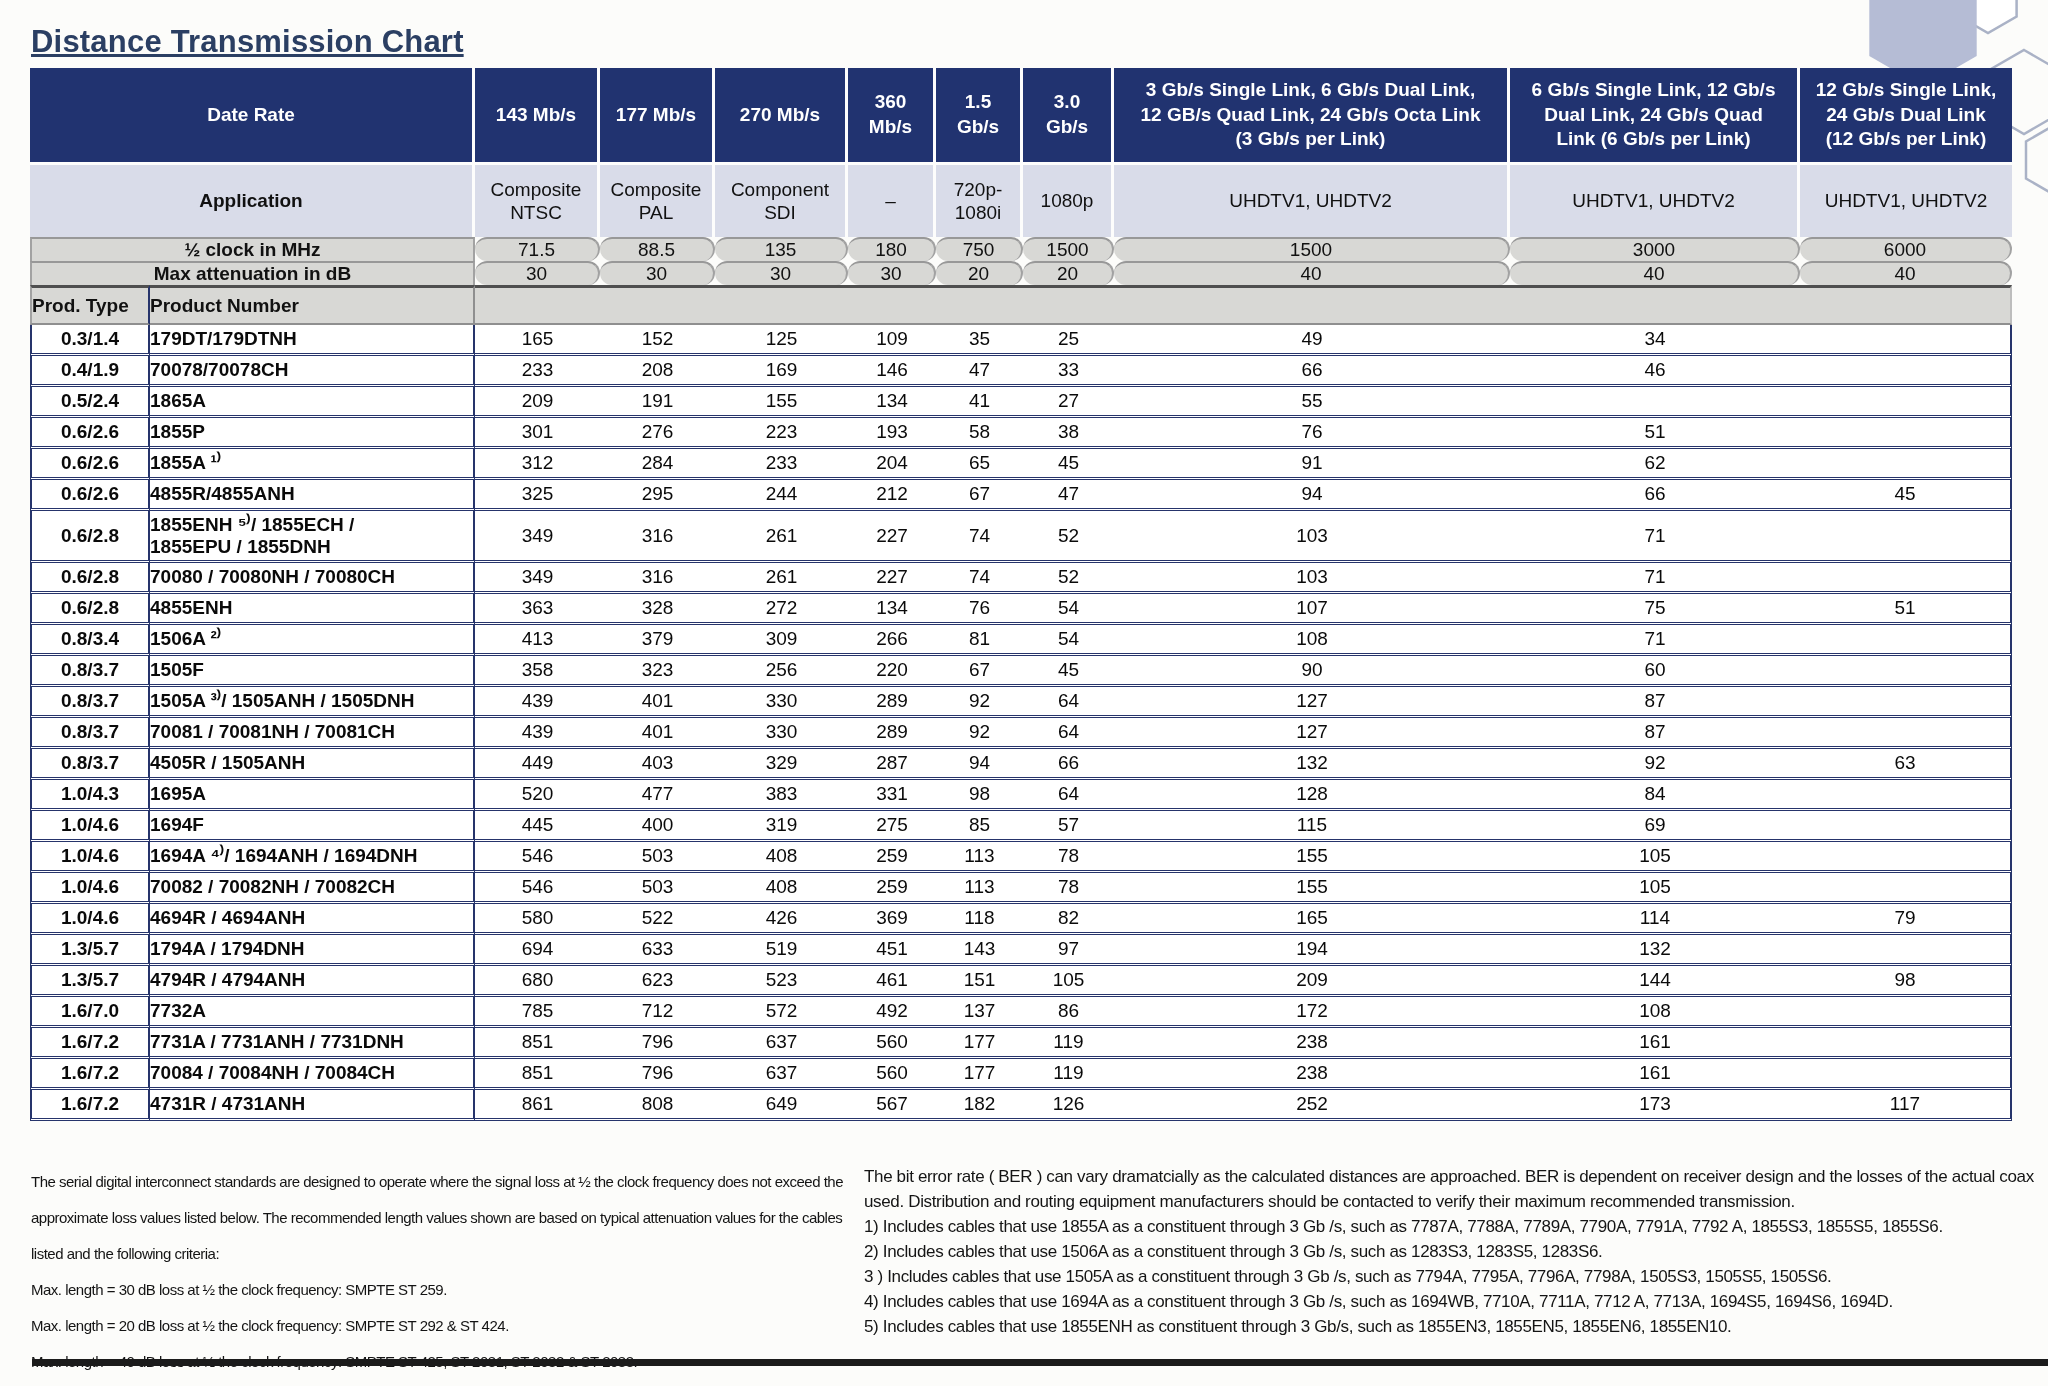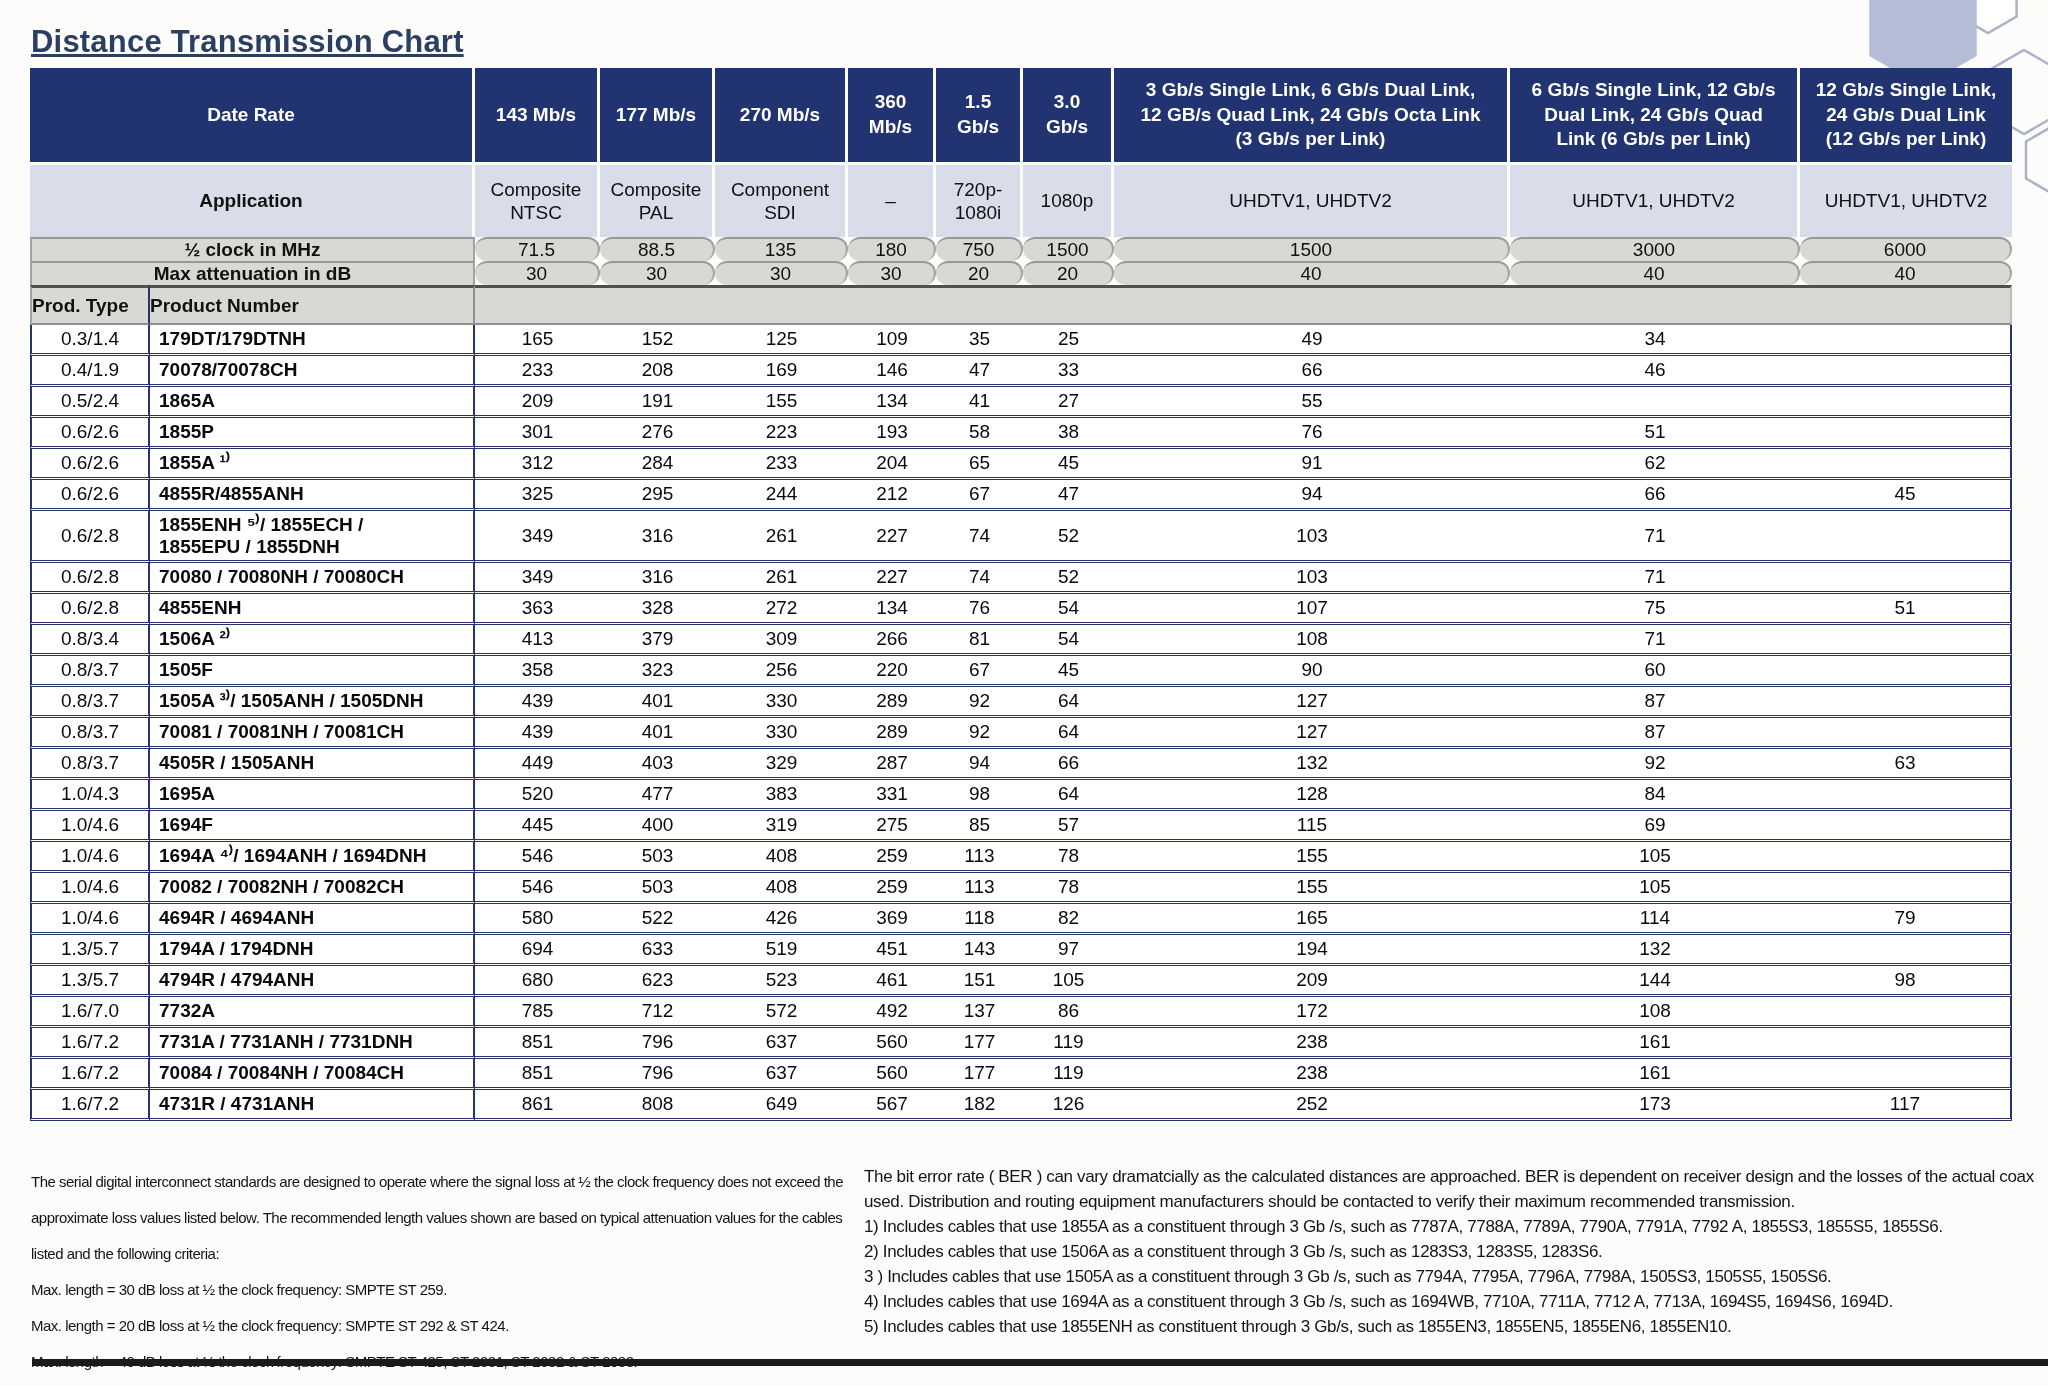--- a/index.html
+++ b/index.html
@@ -60,25 +60,25 @@
   .r-prodhdr th.pn-h{ border-right:2px solid #8f8f8f; }
   .r-prodhdr th.rest{ border-right:2px solid #bdbdbd; }
 
   
   tbody td{
     background:#fff; font-size:19px; height:31px; vertical-align:middle;
     border-bottom:3px double var(--rowline); color:#0a0a0a;
   }
   tbody tr.tall td{ height:52px; }
   tbody td.pt{
-    font-weight:400; text-align:center;
+    font-weight:700; text-align:center;
     border-left:2px solid var(--rowline); border-right:2.5px solid var(--rowline);
   }
   tbody td.pn{
-    font-weight:700; text-align:left; padding-left:9px;
+    font-weight:700; text-align:left; padding-left:0;
     border-right:2.5px solid var(--rowline); white-space:pre-line; line-height:1.12;
   }
   tbody td.v{ text-align:center; font-weight:400; }
   tbody td.v:last-child{ border-right:2px solid var(--rowline); }
 
   
   .foot{ position:absolute; top:1164px; color:#141414; }
   .left-f{ left:31px; width:828px; font-size:15px; letter-spacing:-0.5px; line-height:36px; }
   .right-f{ left:864px; width:1184px; font-size:17px; letter-spacing:-0.35px; line-height:25px; }
   .copyright{ margin-top:17px; }

